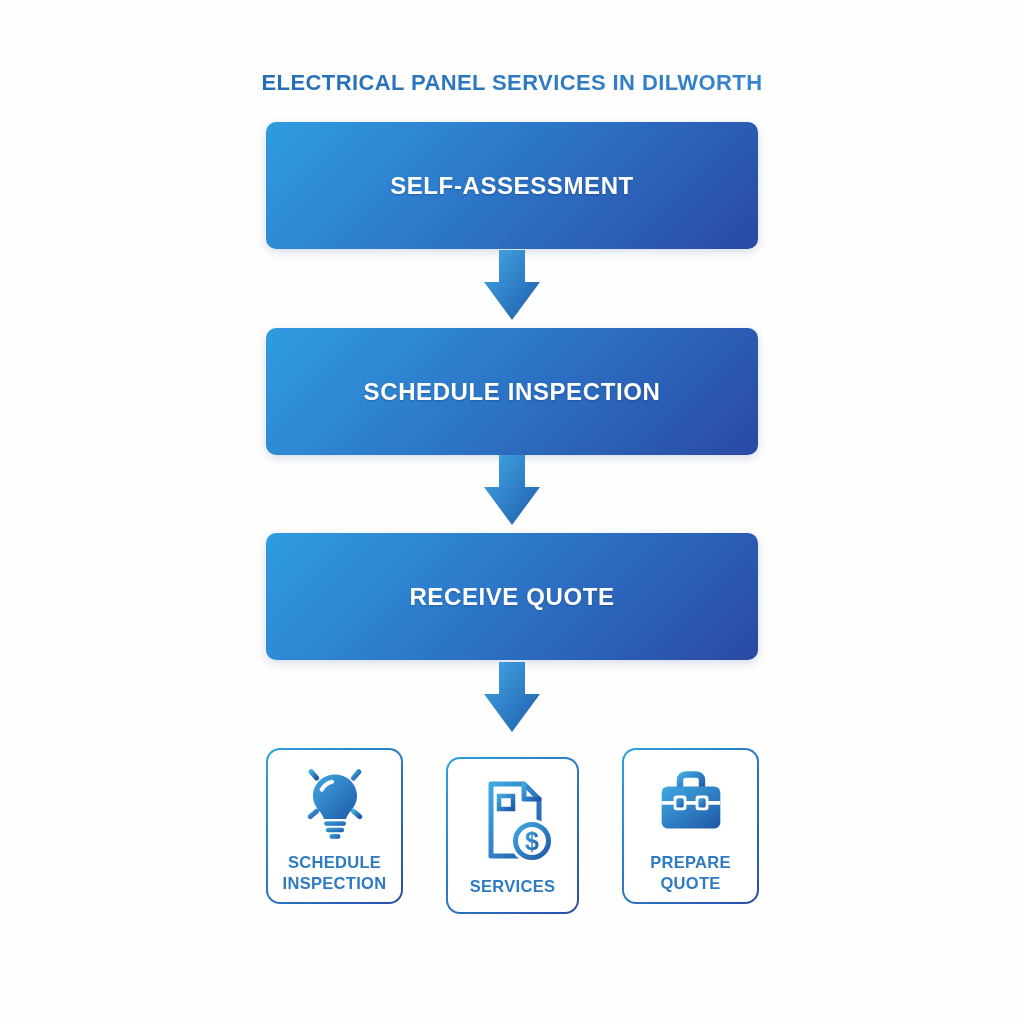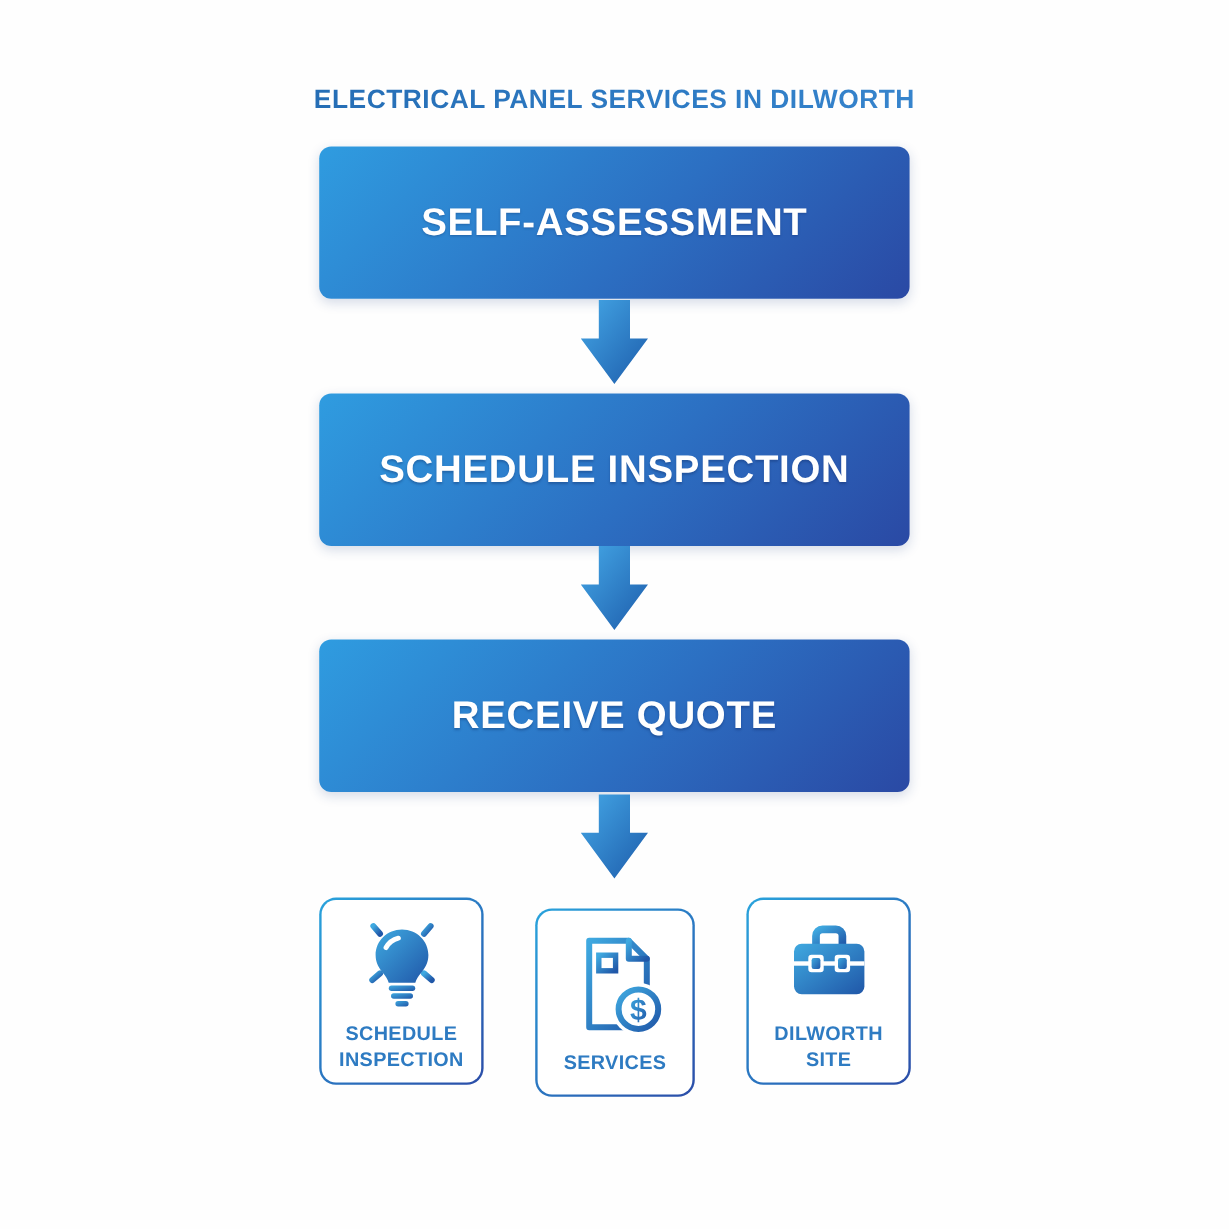--- a/index.html
+++ b/index.html
@@ -40,21 +40,21 @@
     box-shadow: 0 3px 10px rgba(25, 60, 130, 0.18);
     display: flex;
     align-items: center;
     justify-content: center;
   }
   .box1 { top: 122px; }
   .box2 { top: 328px; }
   .box3 { top: 533px; align-items: center; }
   .box-label {
     color: #ffffff;
-    font-size: 32px;
+    font-size: 24px;
     font-weight: 700;
     letter-spacing: 0.6px;
     text-shadow: 0 1px 2px rgba(10, 30, 80, 0.30);
     white-space: nowrap;
   }
   .arrow {
     position: absolute;
     left: 480px;
     width: 64px;
     height: 72px;
@@ -216,17 +216,17 @@
           </linearGradient>
         </defs>
         <path fill="none" stroke="url(#lg3)" stroke-width="7" d="M36 33 v-9 a6 6 0 0 1 6-6 h12 a6 6 0 0 1 6 6 v9"></path>
         <rect x="16" y="31" width="64" height="46" rx="7" fill="url(#lg3)"></rect>
         <rect x="16" y="47" width="64" height="4" fill="#ffffff"></rect>
         <rect x="29" y="41" width="14" height="16" rx="3" fill="#ffffff"></rect>
         <rect x="32" y="44" width="8" height="10" rx="2" fill="url(#lg3)"></rect>
         <rect x="53" y="41" width="14" height="16" rx="3" fill="#ffffff"></rect>
         <rect x="56" y="44" width="8" height="10" rx="2" fill="url(#lg3)"></rect>
       </svg>
-      <div class="card-label">DILWORTH SITE</div>
+      <div class="card-label">PREPARE QUOTE</div>
     </div>
   </div>
 
 </div>
 
 </body></html>

